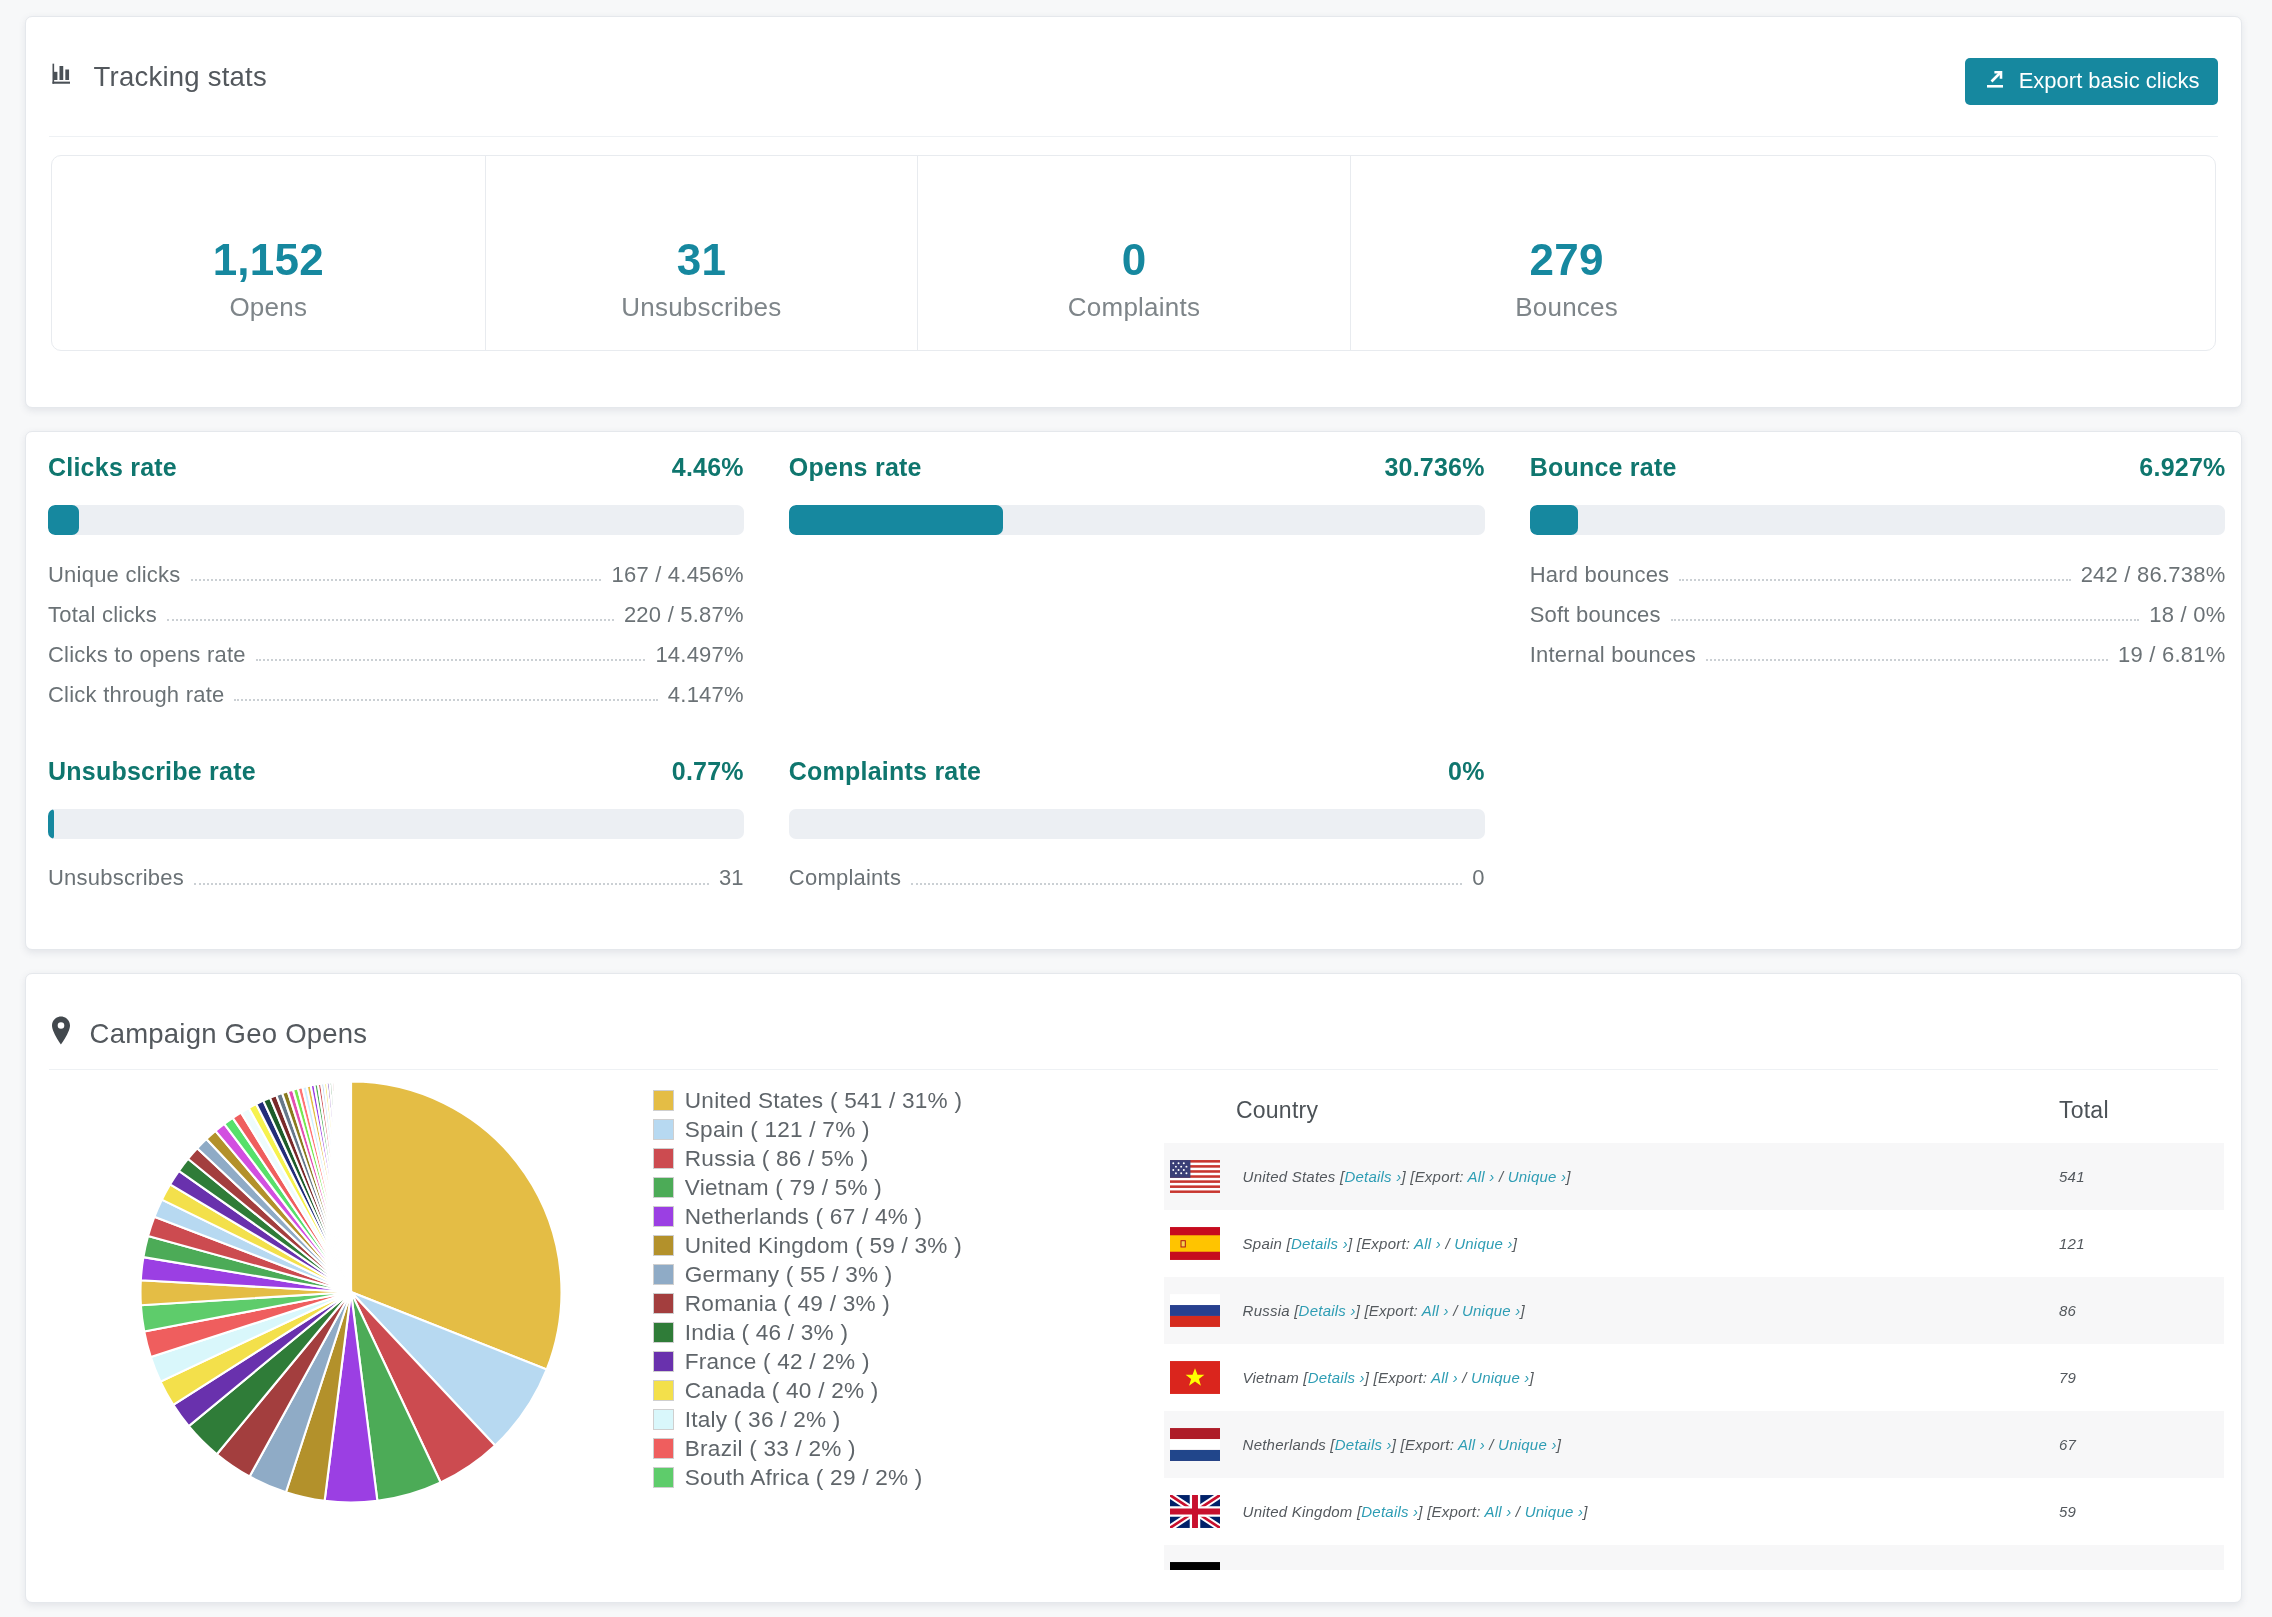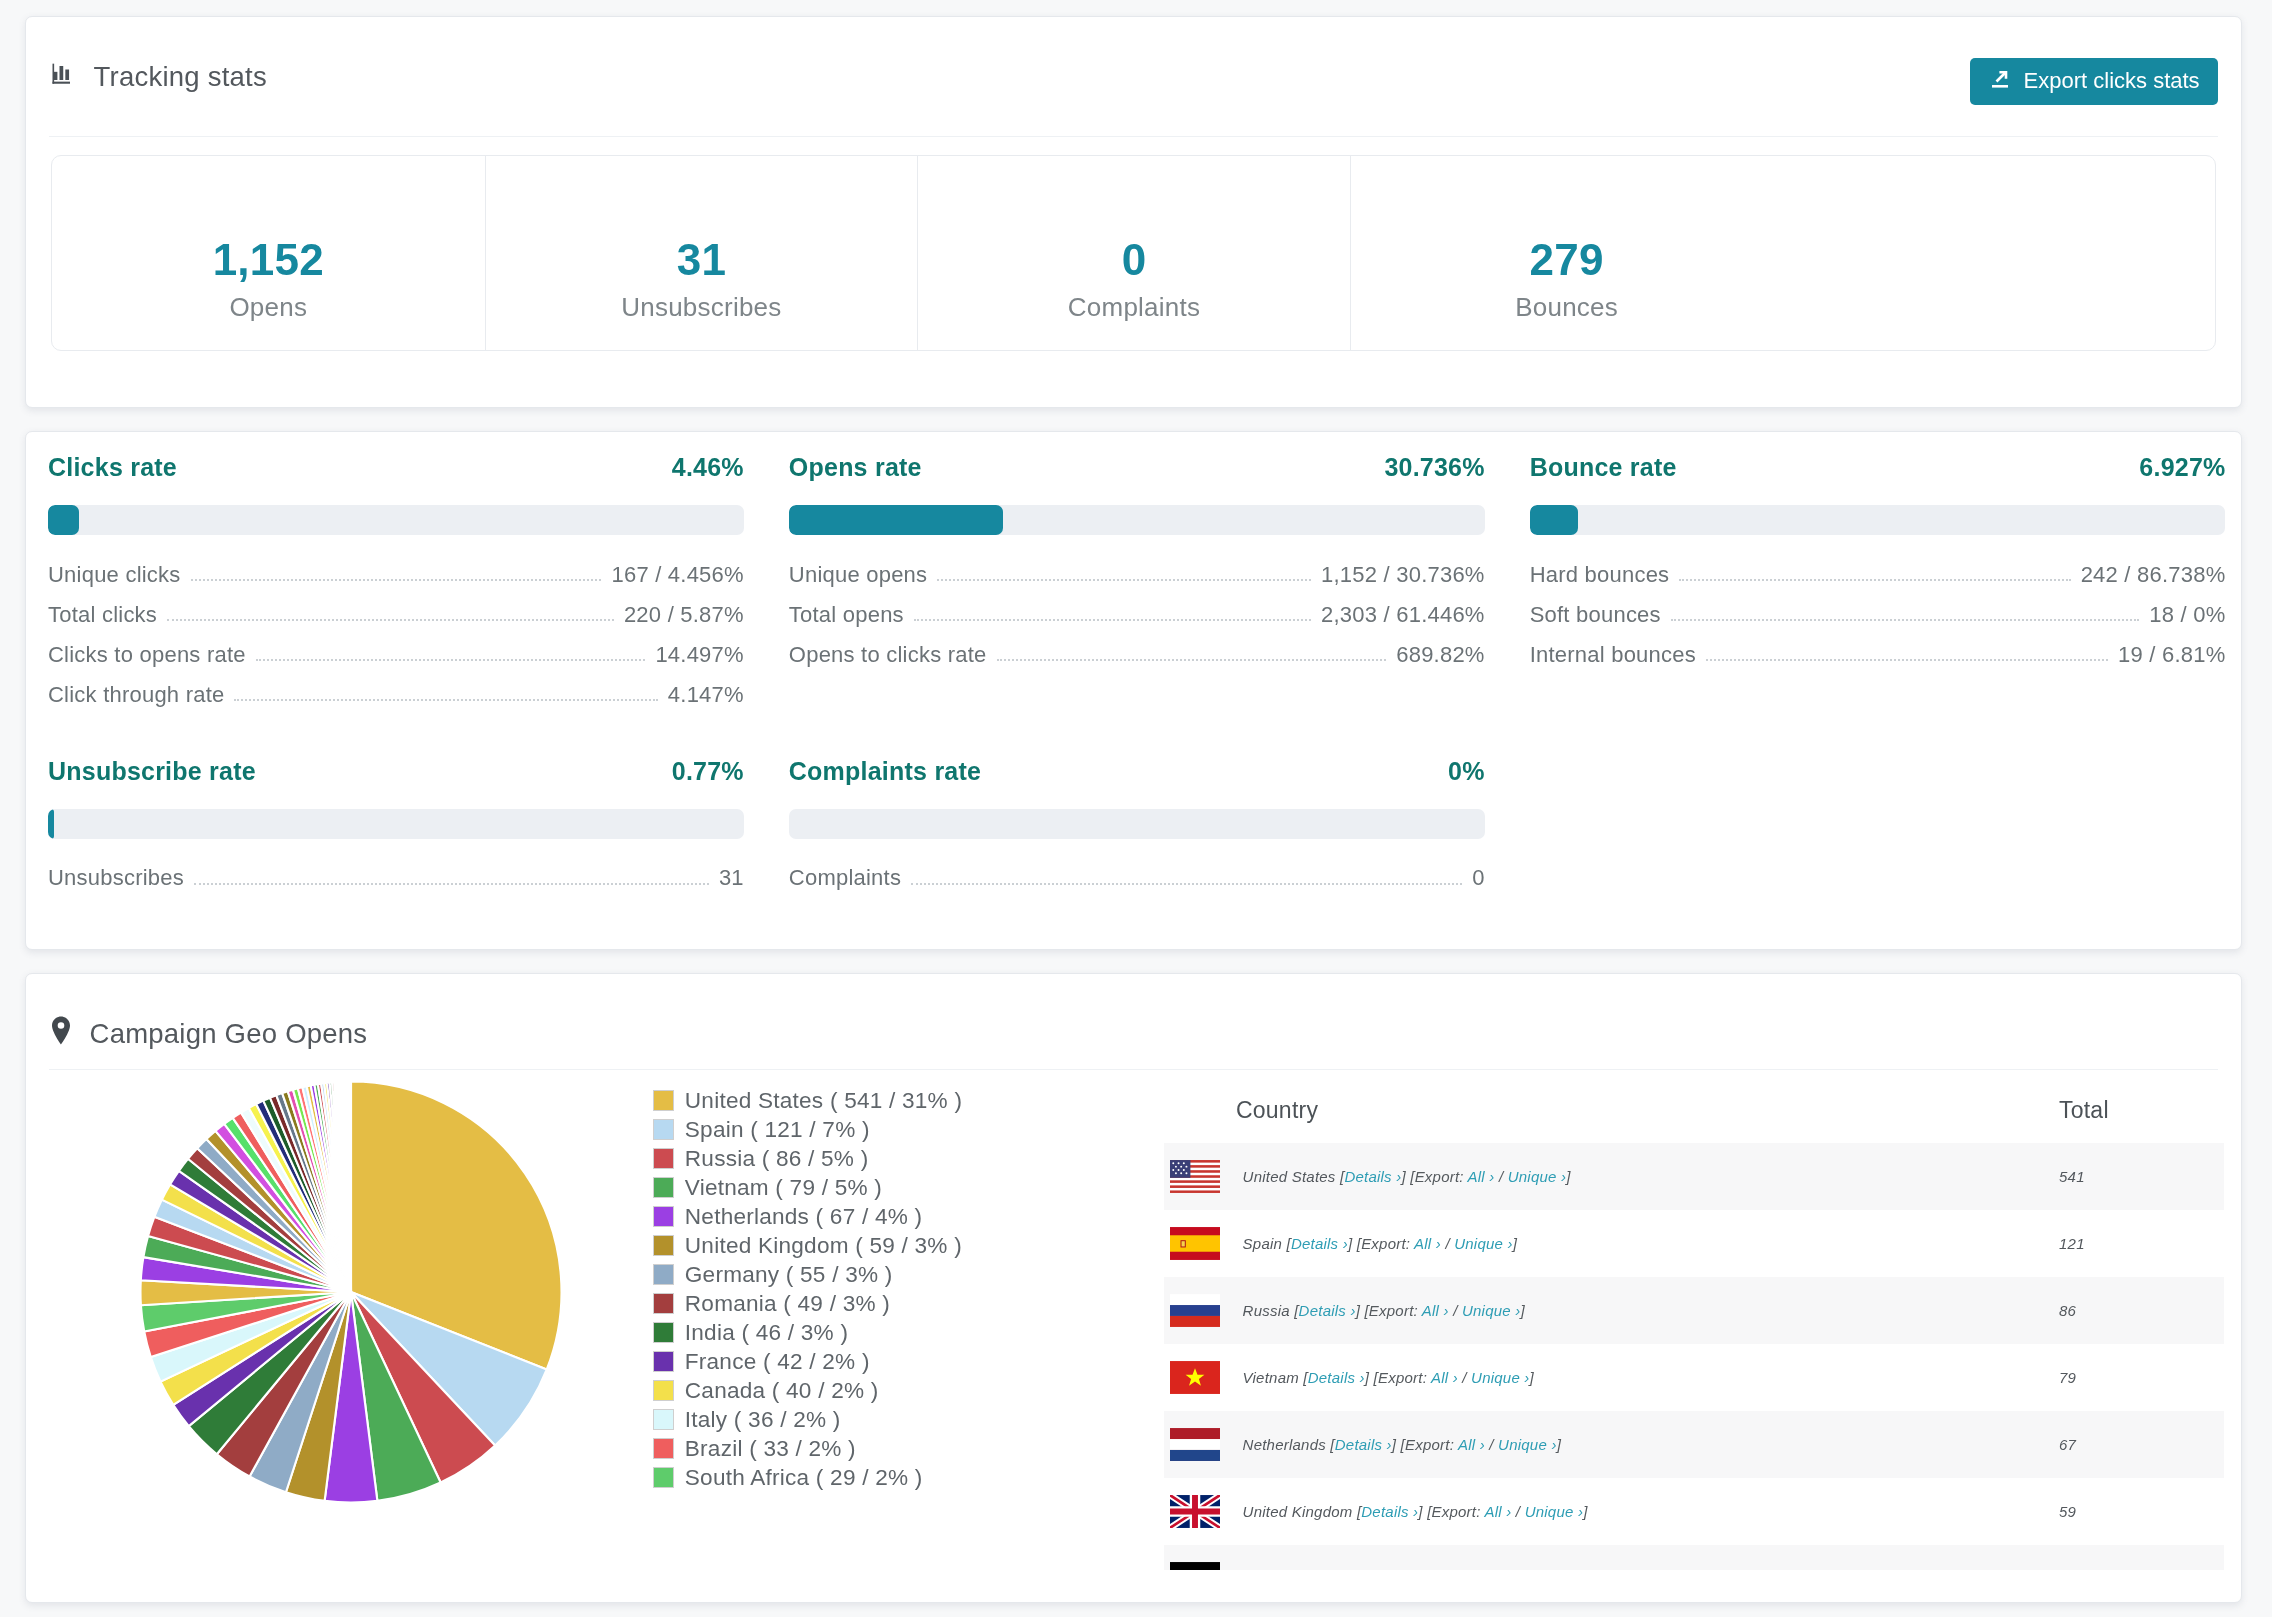--- a/index.html
+++ b/index.html
@@ -105,21 +105,21 @@
       <span>Tracking stats</span>
     </div>
     <button class="export-btn">
       <span>
         <svg width="24" height="24" viewBox="0 0 24 24">
           <path d="M4 19h16v2.6H4z" fill="#fff"></path>
           <path d="M8.5 15.5 17 7" stroke="#fff" stroke-width="2.6" fill="none"></path>
           <path d="M11.4 6.2H18v6.6" stroke="#fff" stroke-width="2.6" fill="none"></path>
         </svg>
       </span>
-      <span>Export clicks stats</span>
+      <span>Export basic clicks</span>
     </button>
     <div class="head-rule"></div>
   </div>
   <div id="stats-grid">
       <div class="stat-cell">
         <div class="stat-value">1,152</div>
         <div class="stat-label">Opens</div>
       </div>
       <div class="stat-cell">
         <div class="stat-value">31</div>
@@ -169,37 +169,20 @@
           </div>
         </div>
       </div>
       <div class="rate-panel">
         <div class="panel-head">
           <span>Opens rate</span>
           <span>30.736%</span>
         </div>
         <div class="track">
           <div class="fill" style="width: max(30.736%, 5.6px);"></div>
-        </div>
-        <div class="rate-rows">
-          <div class="rate-row">
-            <span>Unique opens</span>
-            <span class="dots"></span>
-            <span>1,152 / 30.736%</span>
-          </div>
-          <div class="rate-row">
-            <span>Total opens</span>
-            <span class="dots"></span>
-            <span>2,303 / 61.446%</span>
-          </div>
-          <div class="rate-row">
-            <span>Opens to clicks rate</span>
-            <span class="dots"></span>
-            <span>689.82%</span>
-          </div>
         </div>
       </div>
       <div class="rate-panel">
         <div class="panel-head">
           <span>Bounce rate</span>
           <span>6.927%</span>
         </div>
         <div class="track">
           <div class="fill" style="width: max(6.927%, 5.6px);"></div>
         </div>

